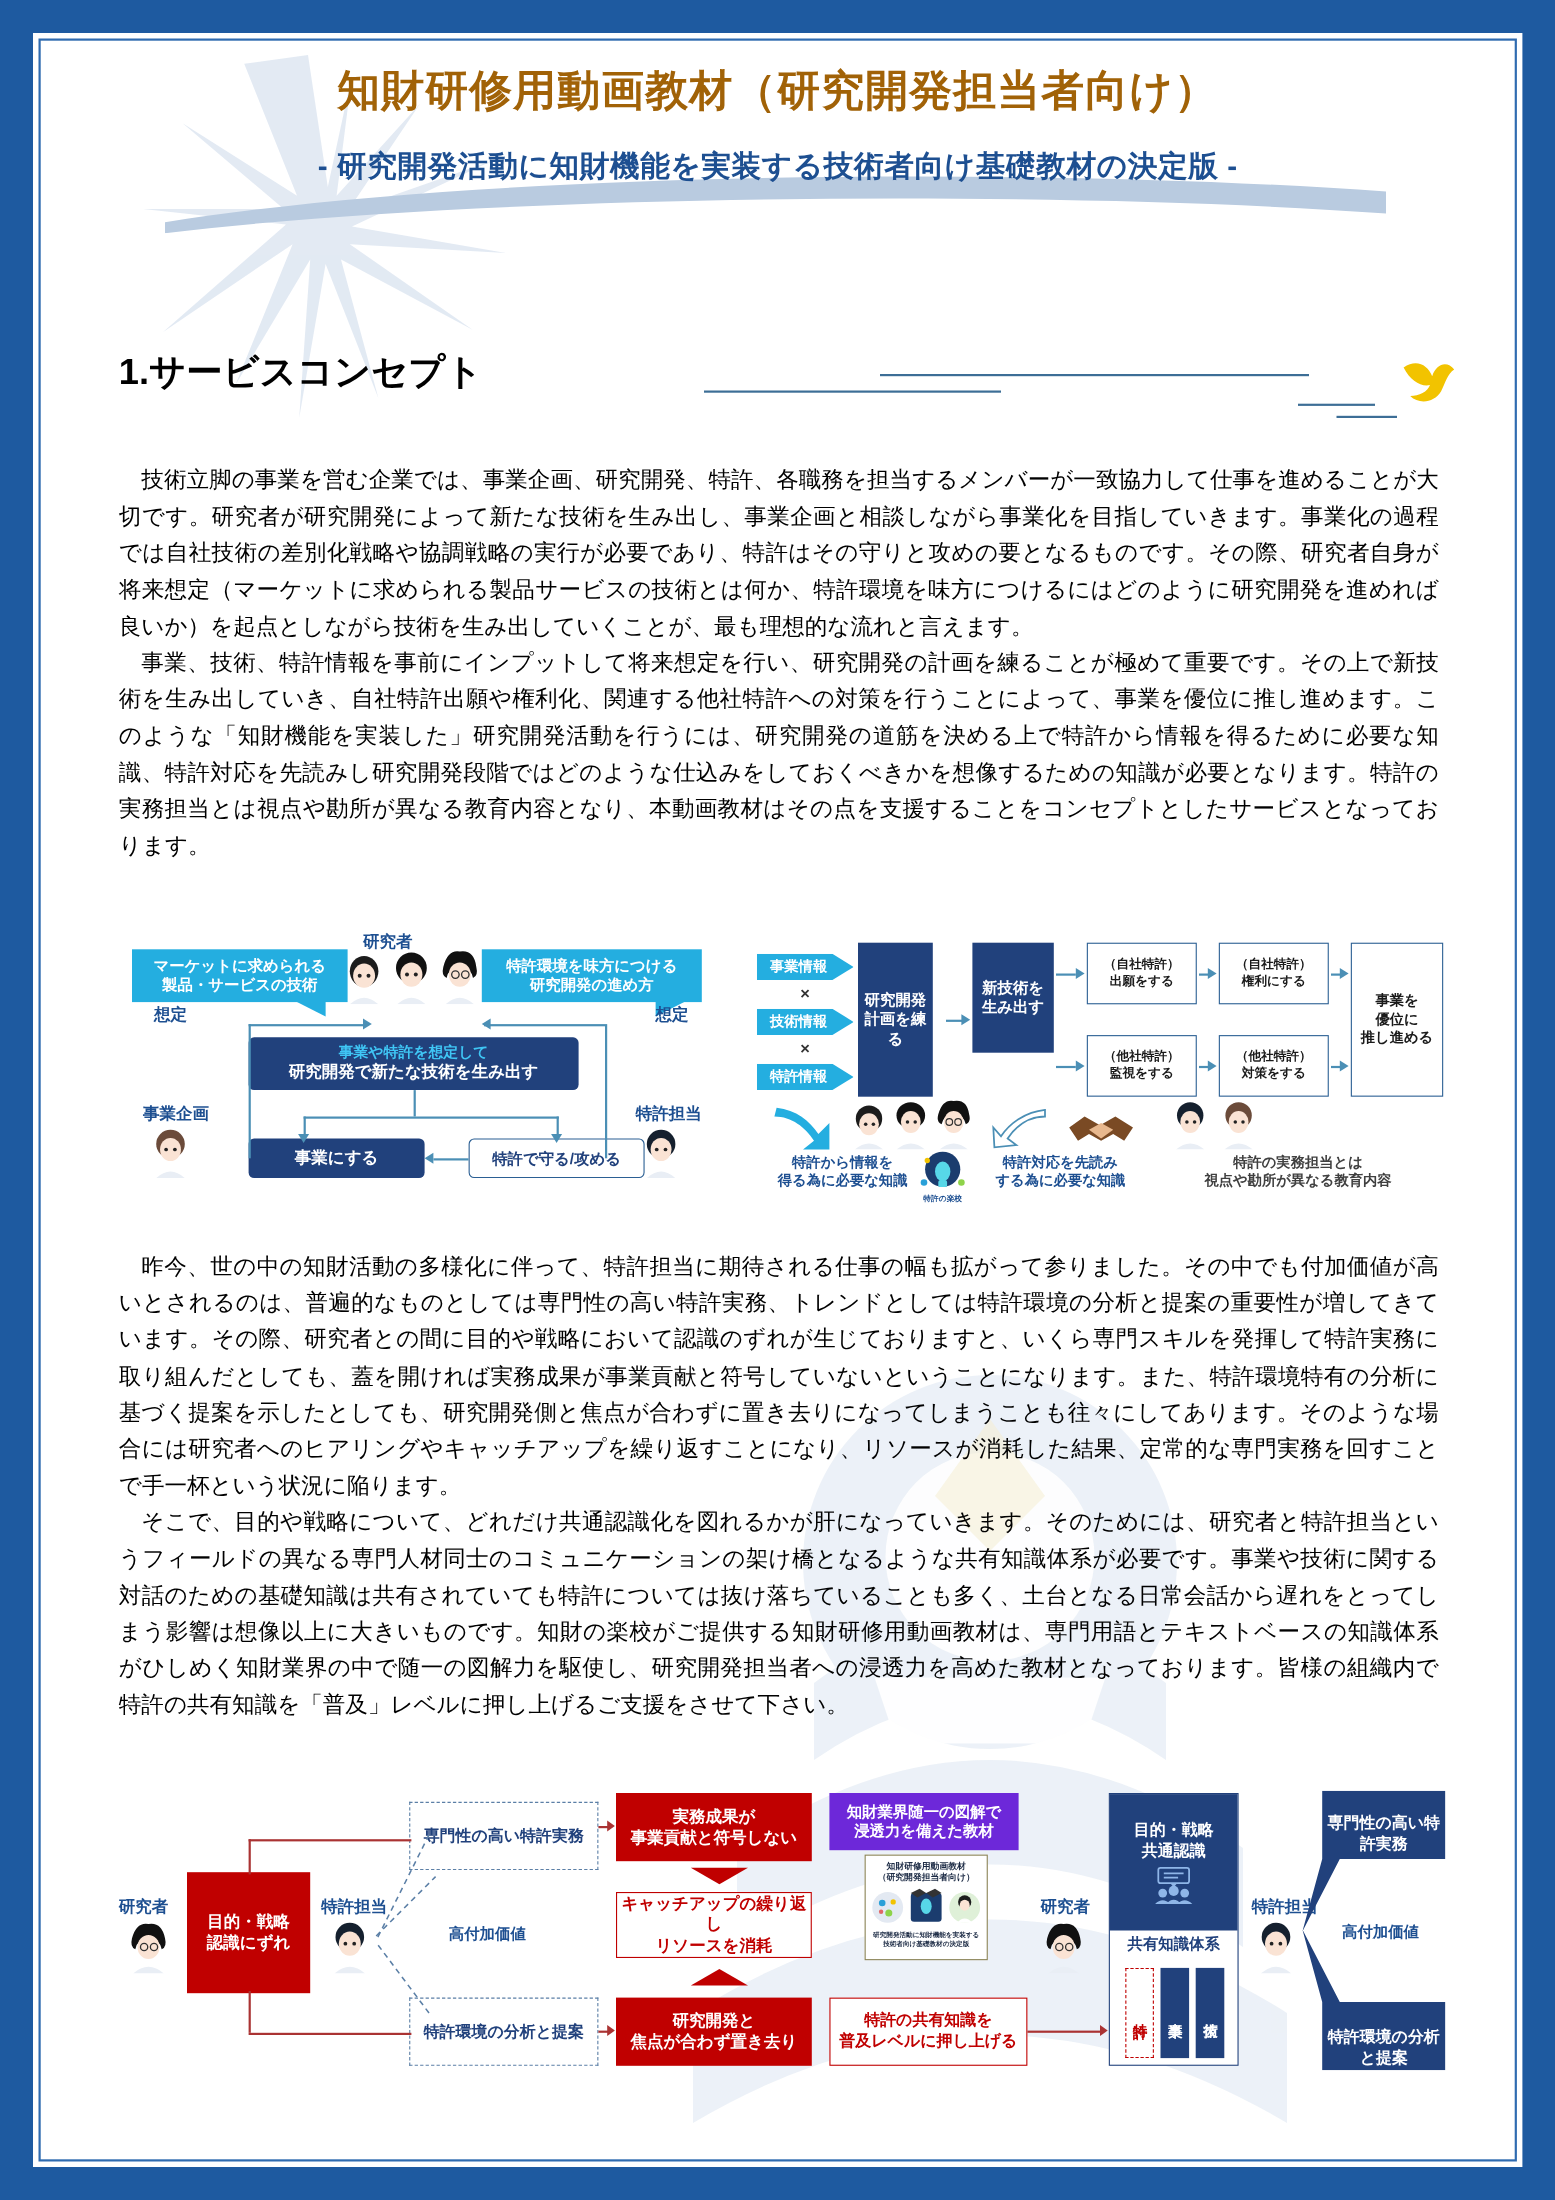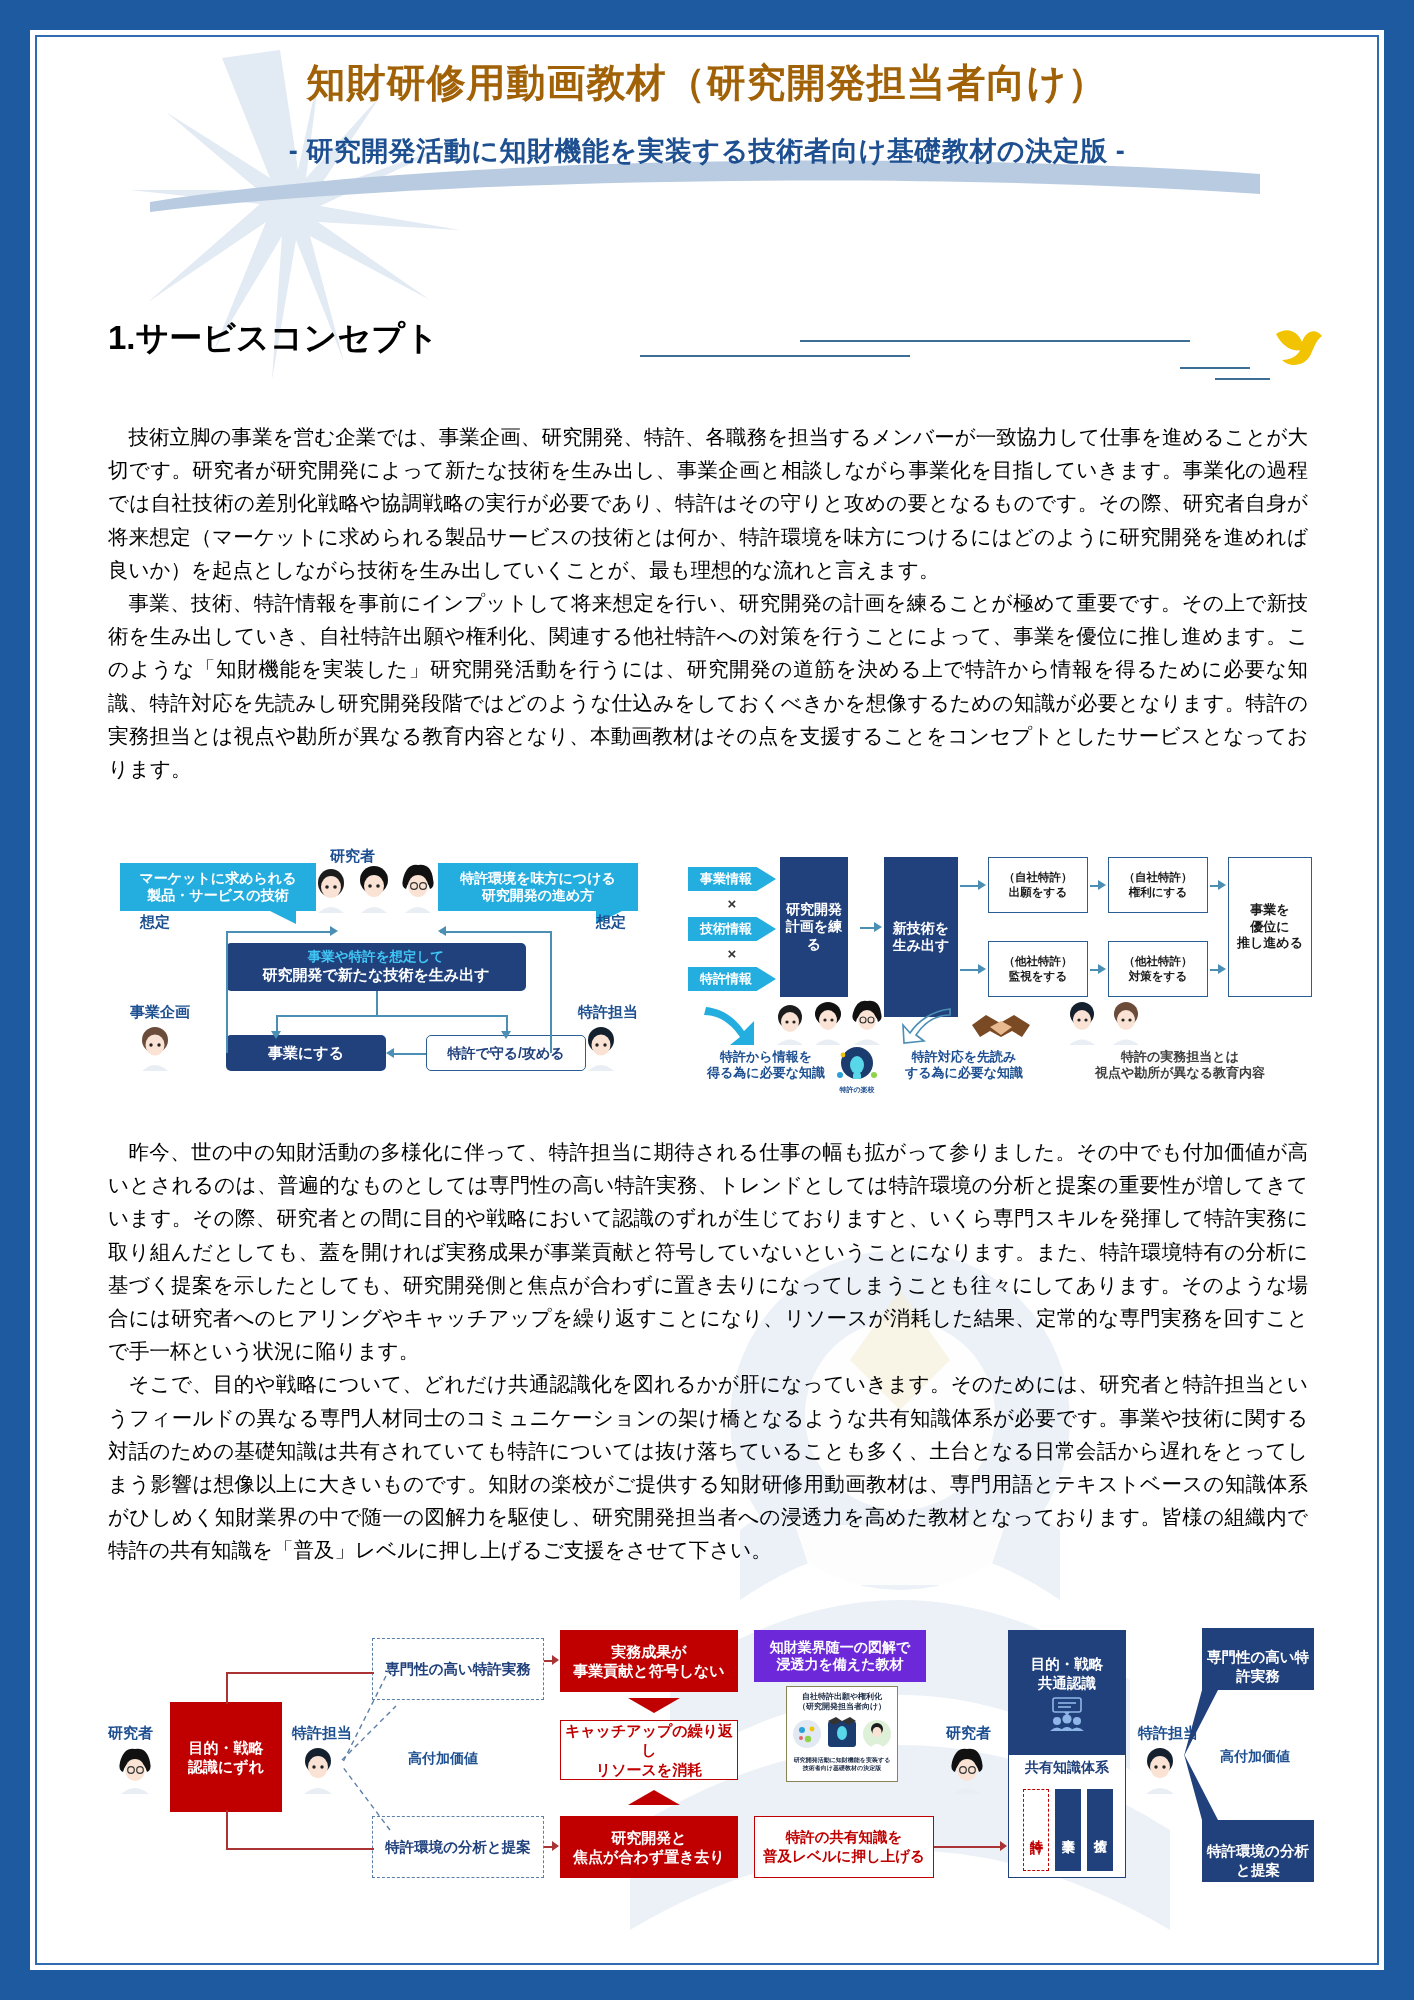--- a/index.html
+++ b/index.html
@@ -320,21 +320,21 @@
       <div class="chev" style="left:0px;top:22px;width:88px;height:24px;">事業情報</div>
       <div class="xmark" style="left:0px;top:50px;width:88px;">×</div>
       <div class="chev" style="left:0px;top:72px;width:88px;height:24px;">技術情報</div>
       <div class="xmark" style="left:0px;top:100px;width:88px;">×</div>
       <div class="chev" style="left:0px;top:122px;width:88px;height:24px;">特許情報</div>
 
       <div class="navy-blk" style="left:92px;top:12px;width:68px;height:140px;flex-direction:column;">
         <span>研究開発</span>
         <span>計画を練る</span>
       </div>
-      <div class="navy-blk" style="left:196px;top:12px;width:74px;height:160px;flex-direction:column;">
+      <div class="navy-blk" style="left:196px;top:12px;width:74px;height:100px;flex-direction:column;">
         <span>新技術を</span>
         <span>生み出す</span>
       </div>
 
       <div class="thin-box" style="left:300px;top:12px;width:100px;height:56px;flex-direction:column;">
         <span>（自社特許）</span>
           <span>出願をする</span>
       </div>
       <div class="thin-box" style="left:420px;top:12px;width:100px;height:56px;flex-direction:column;">
         <span>（自社特許）</span>
@@ -508,21 +508,21 @@
     <div class="arrowhead" style="left:444px;top:35px;border-width:5px 0 5px 7px;border-color:transparent transparent transparent #a33;"></div>
     <div class="conn h" style="left:436px;top:226px;width:10px;background:#a33;"></div>
     <div class="arrowhead" style="left:444px;top:221px;border-width:5px 0 5px 7px;border-color:transparent transparent transparent #a33;"></div>
 
     <div class="olive-box" style="left:646px;top:10px;width:172px;height:52px;flex-direction:column;">
       <span>知財業界随一の図解で</span>
       <span>浸透力を備えた教材</span>
     </div>
     <div class="thumb-card" style="left:678px;top:66px;width:112px;height:96px;">
       <div class="thumb-title">
-        <span>自社特許出願や権利化</span><br>
+        <span>知財研修用動画教材</span><br>
         <span>（研究開発担当者向け）</span>
       </div>
       <svg style="display:block;margin:3px auto 0;width:104px;height:36px;" viewBox="0 0 104 36">
         <circle cx="17" cy="18" r="14" fill="#e3e9f2"></circle>
         <circle cx="12" cy="14" r="3" fill="#2aa0d8"></circle>
           <circle cx="22" cy="13" r="2.4" fill="#f2c300"></circle>
         <circle cx="18" cy="23" r="3.2" fill="#8ed34a"></circle>
           <circle cx="11" cy="22" r="2" fill="#e06666"></circle>
         <rect x="38" y="5" width="28" height="26" rx="3" fill="#1b3c6e"></rect>
         <ellipse cx="52" cy="17" rx="5" ry="7" fill="#57d7e8"></ellipse>

